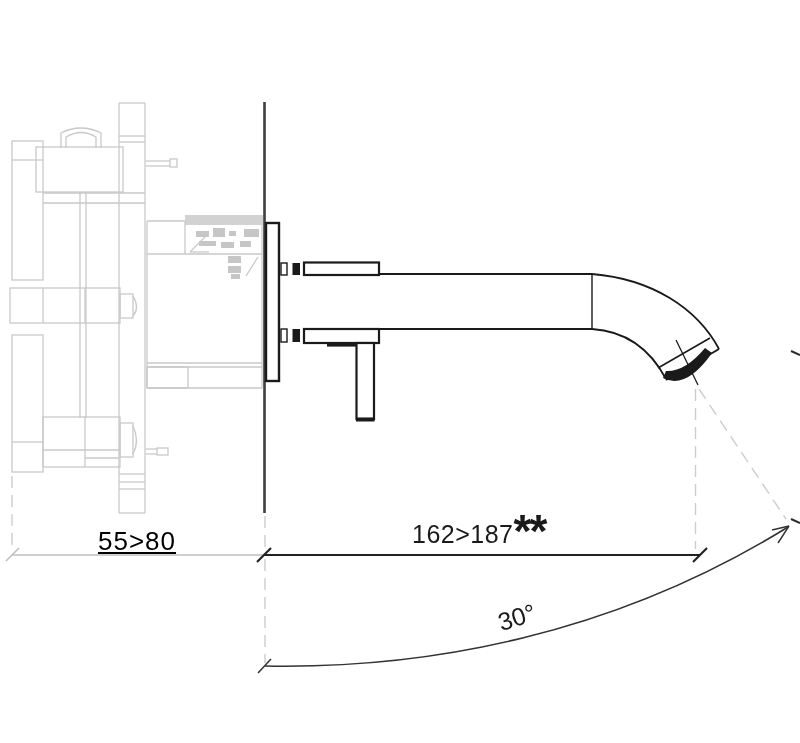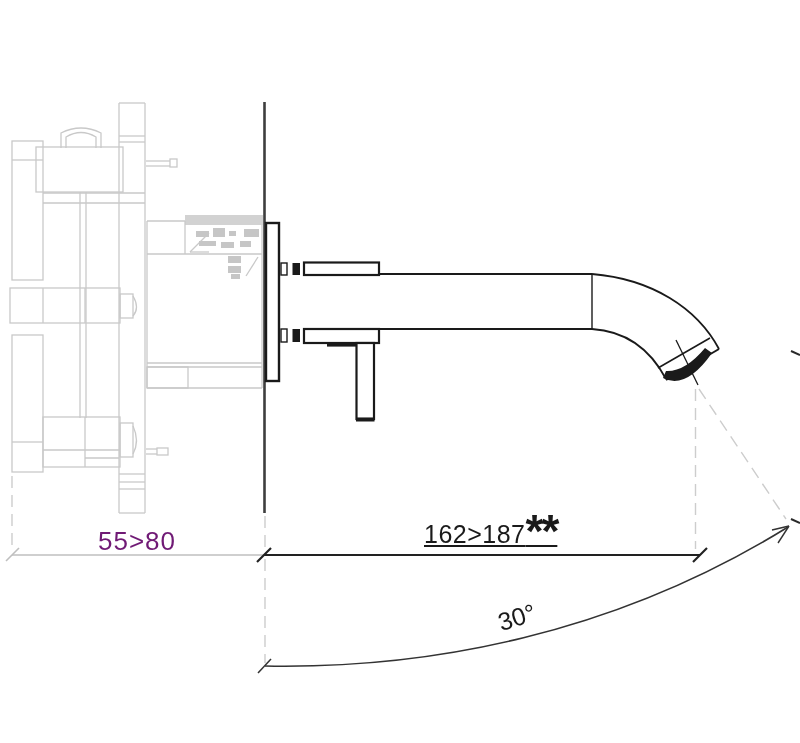--- a/index.html
+++ b/index.html
@@ -2,23 +2,23 @@
 <html><head>
 <meta charset="utf-8">
 <style>
   html,body{margin:0;padding:0;background:#fff;}
   .stage{
     position:relative;width:800px;height:743px;background:#ffffff;overflow:hidden;
     font-family:"Liberation Sans", sans-serif;
   }
   .stage svg{position:absolute;left:0;top:0;}
   .label{position:absolute;white-space:nowrap;color:#1a1a1a;}
-  .label-main{left:424px;top:520px;font-size:25px;letter-spacing:.5px;text-decoration:underline;}
+  .label-main{left:412px;top:520px;font-size:25px;letter-spacing:.5px;}
   .label-main .stars{font-size:46px;font-weight:bold;letter-spacing:-2px;position:relative;top:4px;line-height:0;}
-  .label-rough{left:98px;top:526px;font-size:26px;letter-spacing:1px;color:#701a75;}
+  .label-rough{left:98px;top:526px;font-size:26px;letter-spacing:1px;color:#000000;text-decoration:underline;}
   .label-angle{left:498px;top:603px;font-size:25px;transform:rotate(-17deg);transform-origin:center;}
 </style>
 </head>
 <body>
 
 <div class="stage">
 
 <svg width="800" height="743" viewBox="0 0 800 743">
 
   <g stroke="#c9c9c9" stroke-width="1.3" fill="none">

